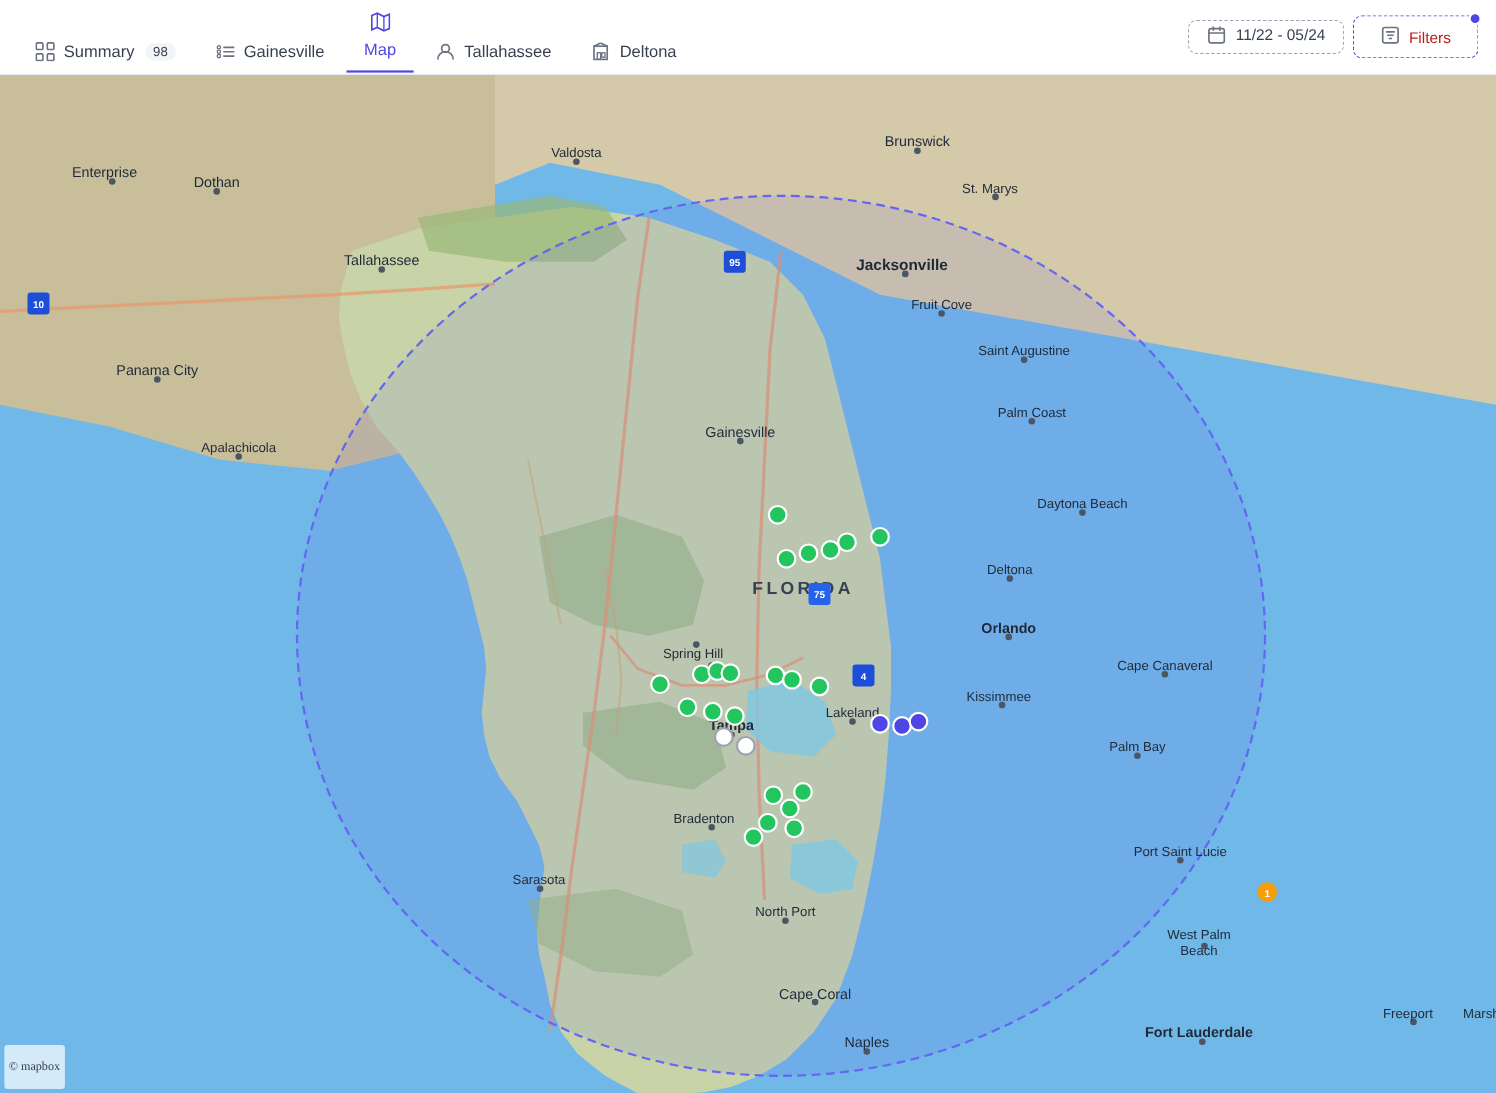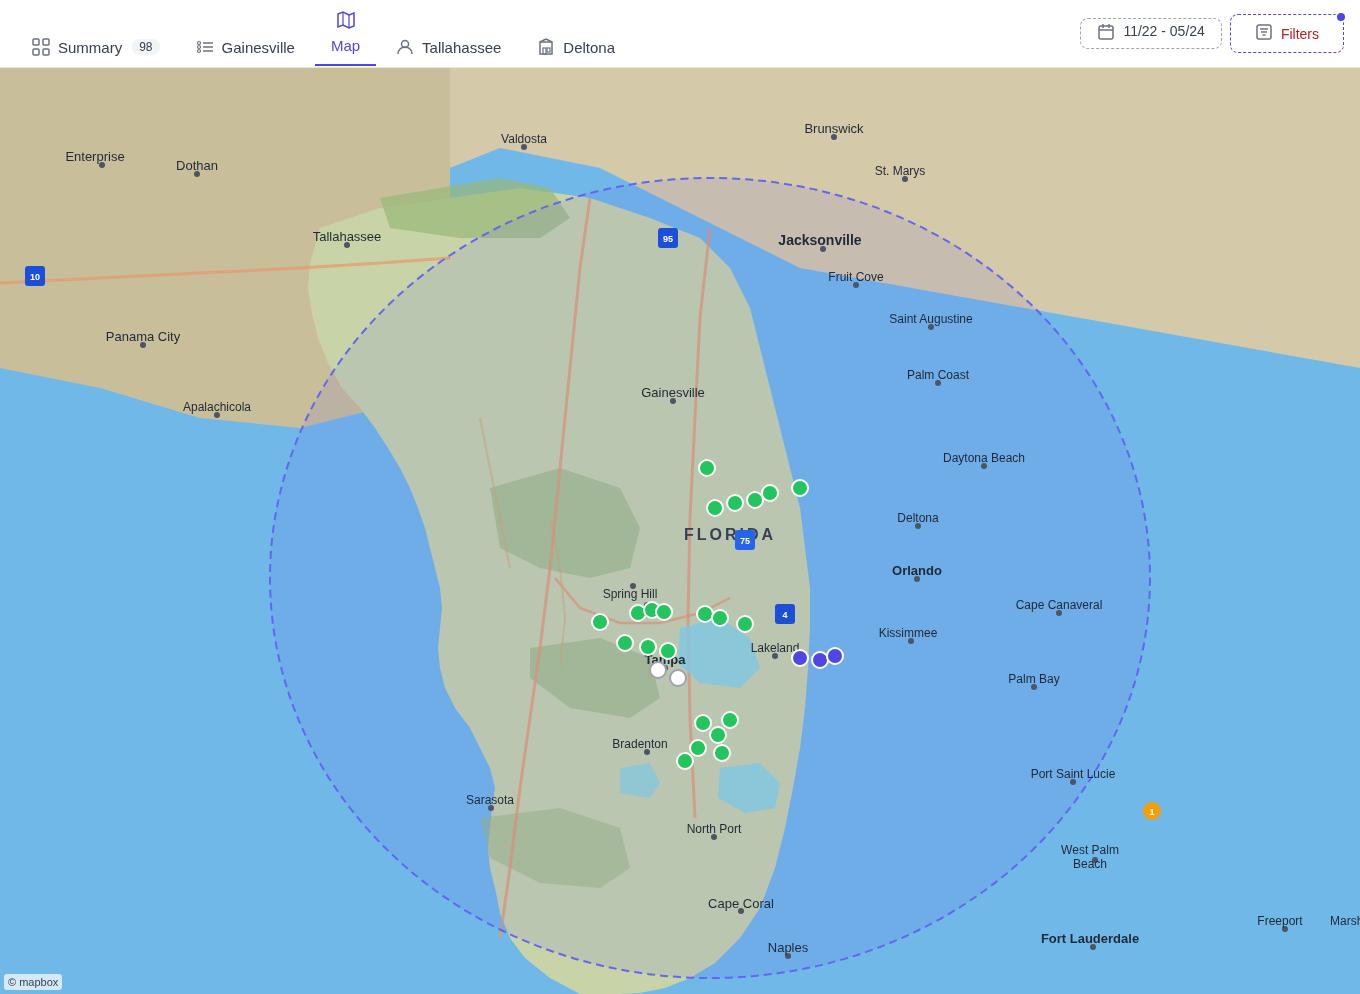--- a/index.html
+++ b/index.html
@@ -108,22 +108,23 @@
     }
 
     
     .map-attribution {
       position: absolute;
       bottom: 4px;
       left: 4px;
       font-size: 11px;
       color: #374151;
       background: rgba(255,255,255,0.7);
-      padding: 2px 4px;
+      padding: 14px 4px;
       border-radius: 3px;
+      font-family: Liberation Serif, serif;
     }
 
     .nav-badge {
       background: #f3f4f6;
       color: #374151;
       font-size: 12px;
       font-weight: 400;
       padding: 1px 7px;
       border-radius: 12px;
       margin-left: 2px;

